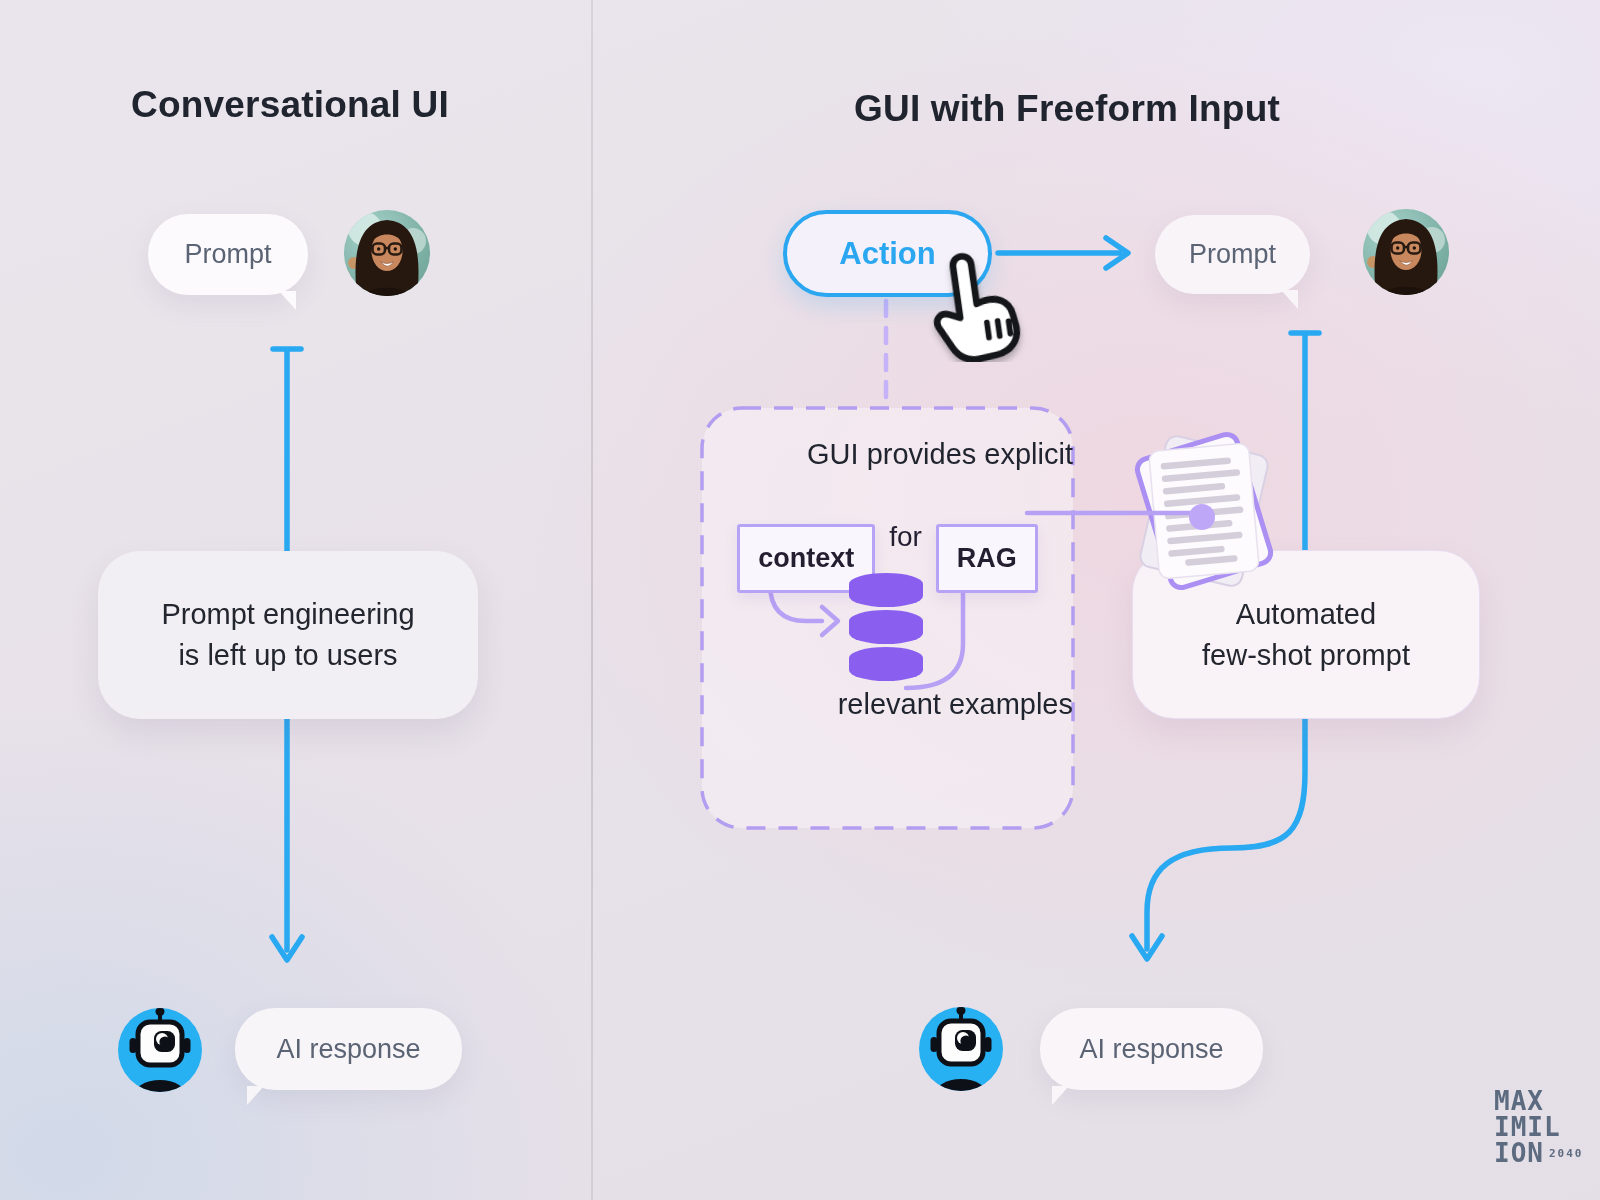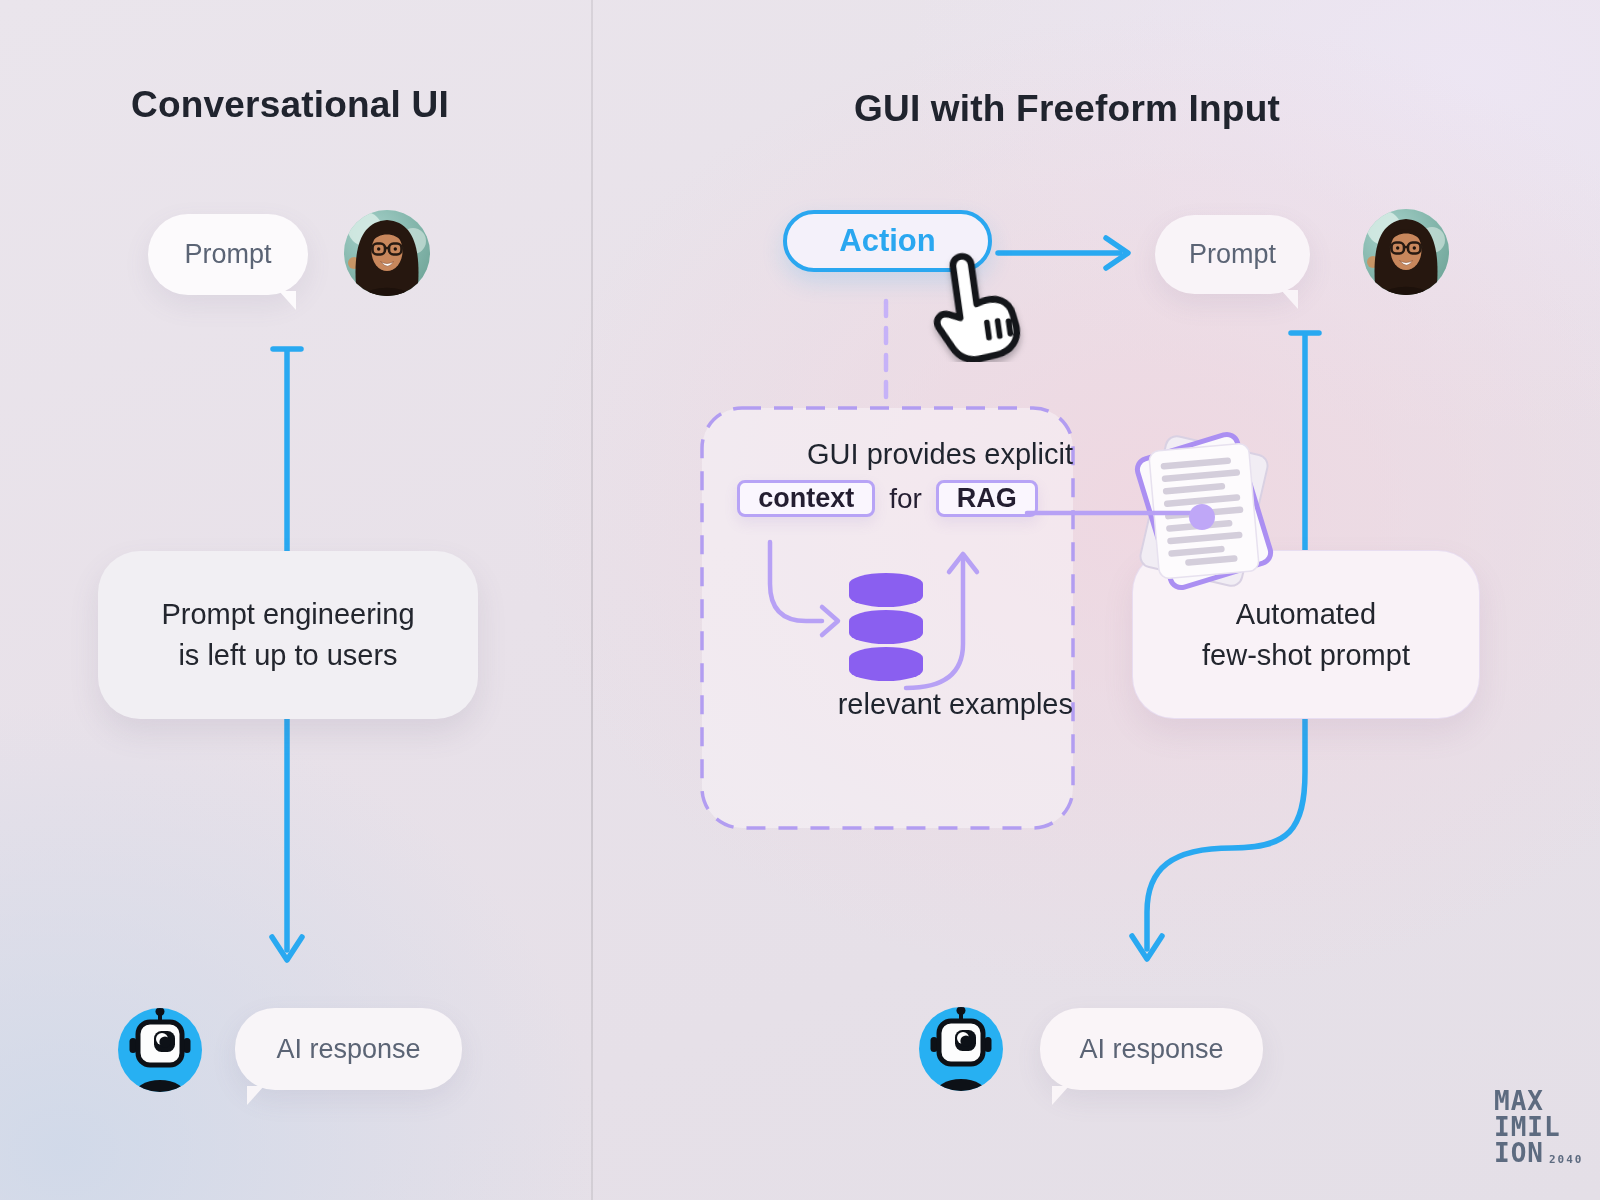--- a/index.html
+++ b/index.html
@@ -32,40 +32,40 @@
   .bub-ai-l{--bub:#f8f5f8;background:#f8f5f8;left:235px;top:1008px;width:227px;height:82px;}
   .bub-ai-r{--bub:#faf5f8;background:#faf5f8;left:1040px;top:1008px;width:223px;height:82px;}
 
   .panel-box{position:absolute;z-index:2;display:flex;flex-direction:column;align-items:center;justify-content:center;
     border-radius:42px;font-size:29px;line-height:41px;color:#23262e;text-align:center;}
   .note-box{left:98px;top:551px;width:380px;height:168px;background:#f1eff3;
     box-shadow:0 14px 30px rgba(100,90,120,.12);}
   .auto-box{left:1132px;top:550px;width:346px;height:167px;background:#f9f2f7;
     border:1px solid rgba(185,160,225,.25);box-shadow:0 14px 30px rgba(140,110,150,.12);}
 
-  .action-pill{position:absolute;z-index:2;left:783px;top:210px;width:209px;height:62px;box-sizing:border-box;
+  .action-pill{position:absolute;z-index:2;left:783px;top:210px;width:209px;height:87px;box-sizing:border-box;
     border:4.5px solid #2aa7f0;border-radius:46px;background:#f4f1fa;
     display:flex;align-items:center;justify-content:center;
     font-size:31px;font-weight:700;color:#2aa7f0;
     box-shadow:0 10px 22px rgba(42,167,240,.18);cursor:pointer;}
 
   .ragbox-text{position:absolute;z-index:2;left:702px;width:371px;text-align:right;color:#1f242e;}
   .rag-heading{top:438px;font-size:29px;}
   .rag-caption{top:684px;font-size:29px;line-height:41px;}
   .pill-row{position:absolute;z-index:2;left:702px;top:480px;width:371px;
     display:flex;align-items:center;justify-content:center;gap:14px;}
-  .mini-pill{border:3px solid #b7a3f6;border-radius:8px;background:#faf6fe;
-    padding:0 18px;font-size:27px;font-weight:700;color:#241e31;
-    box-shadow:0 6px 14px rgba(140,110,200,.12);}
+  .mini-pill{border:3px solid #b7a3f6;border-radius:3px;background:#faf6fe;
+    padding:16px 18px;font-size:27px;font-weight:700;color:#241e31;
+    box-shadow:0 6px 14px rgba(140,110,200,.12);margin-top:44px;}
   .for-word{font-size:28px;color:#241e31;}
 
   .logo{position:absolute;z-index:2;left:1494px;top:1088px;width:100px;
     font-family:"DejaVu Sans Mono",monospace;font-weight:700;color:#5d6b80;
     font-size:26px;line-height:26px;letter-spacing:1px;}
-  .logo-row3{display:flex;align-items:flex-end;gap:5px;}
+  .logo-row3{display:flex;align-items:center;gap:5px;}
   .logo-year{display:flex;flex-direction:row;font-size:11px;line-height:12px;letter-spacing:2px;padding-top:2px;}
 </style>
 </head>
 <body>
 
 <div class="canvas">
 
   <div class="divider"></div>
 
   <svg class="lay1" width="1600" height="1200" viewBox="0 0 1600 1200">

